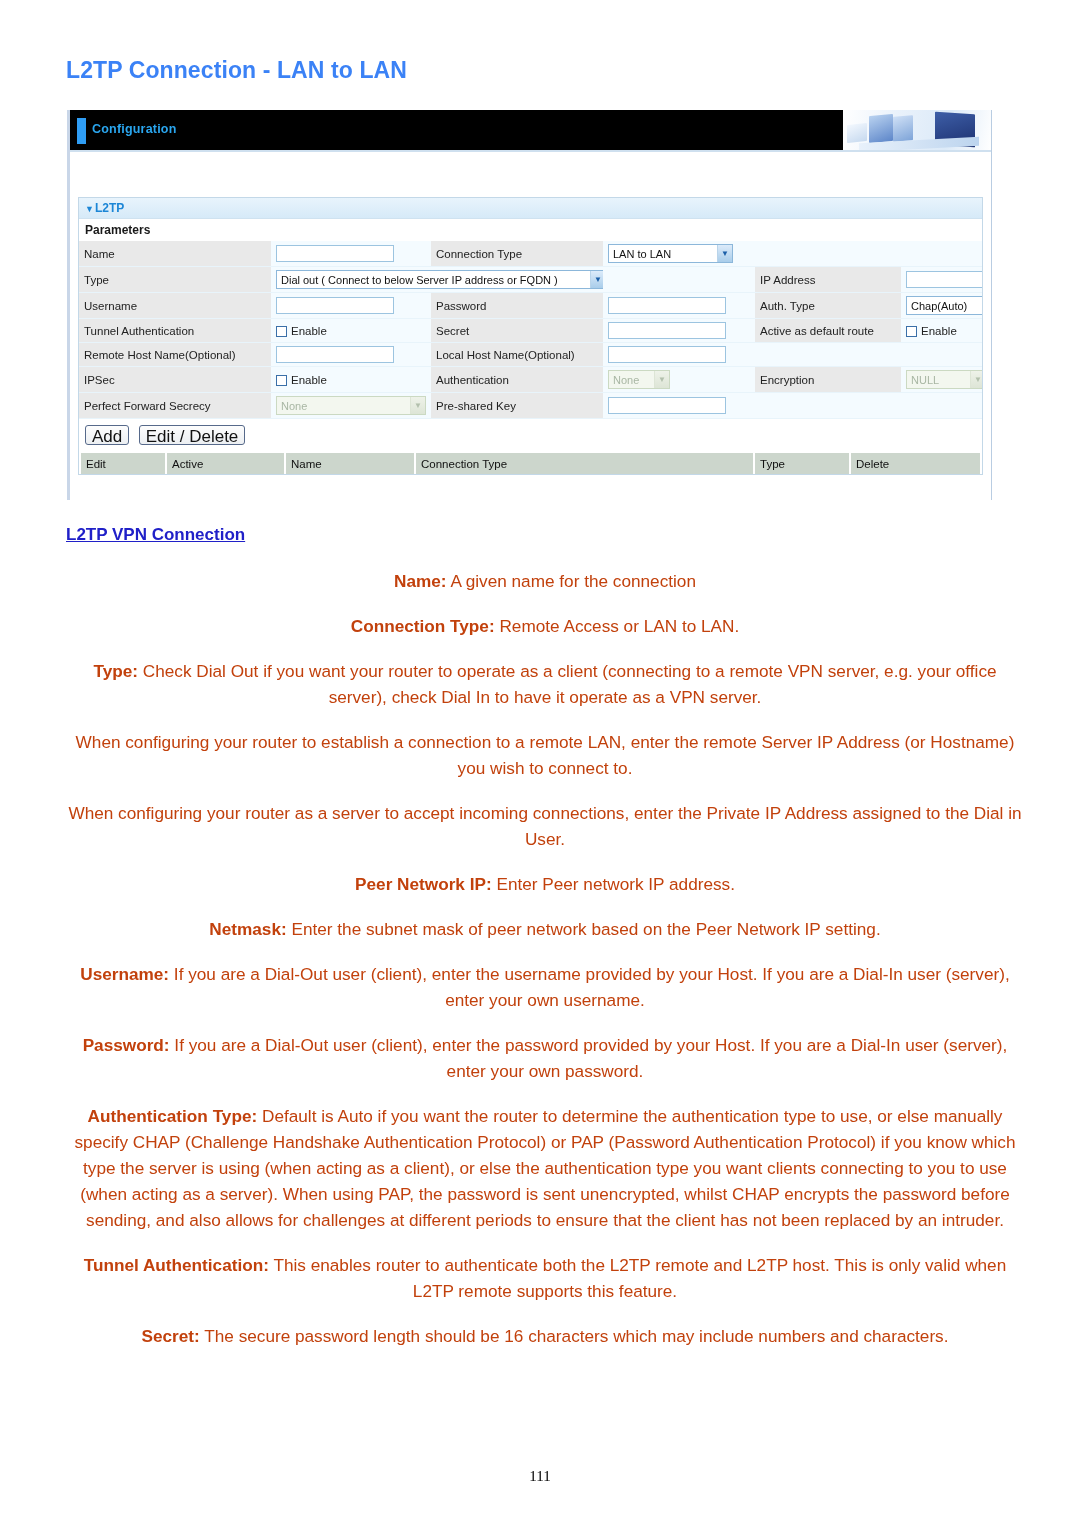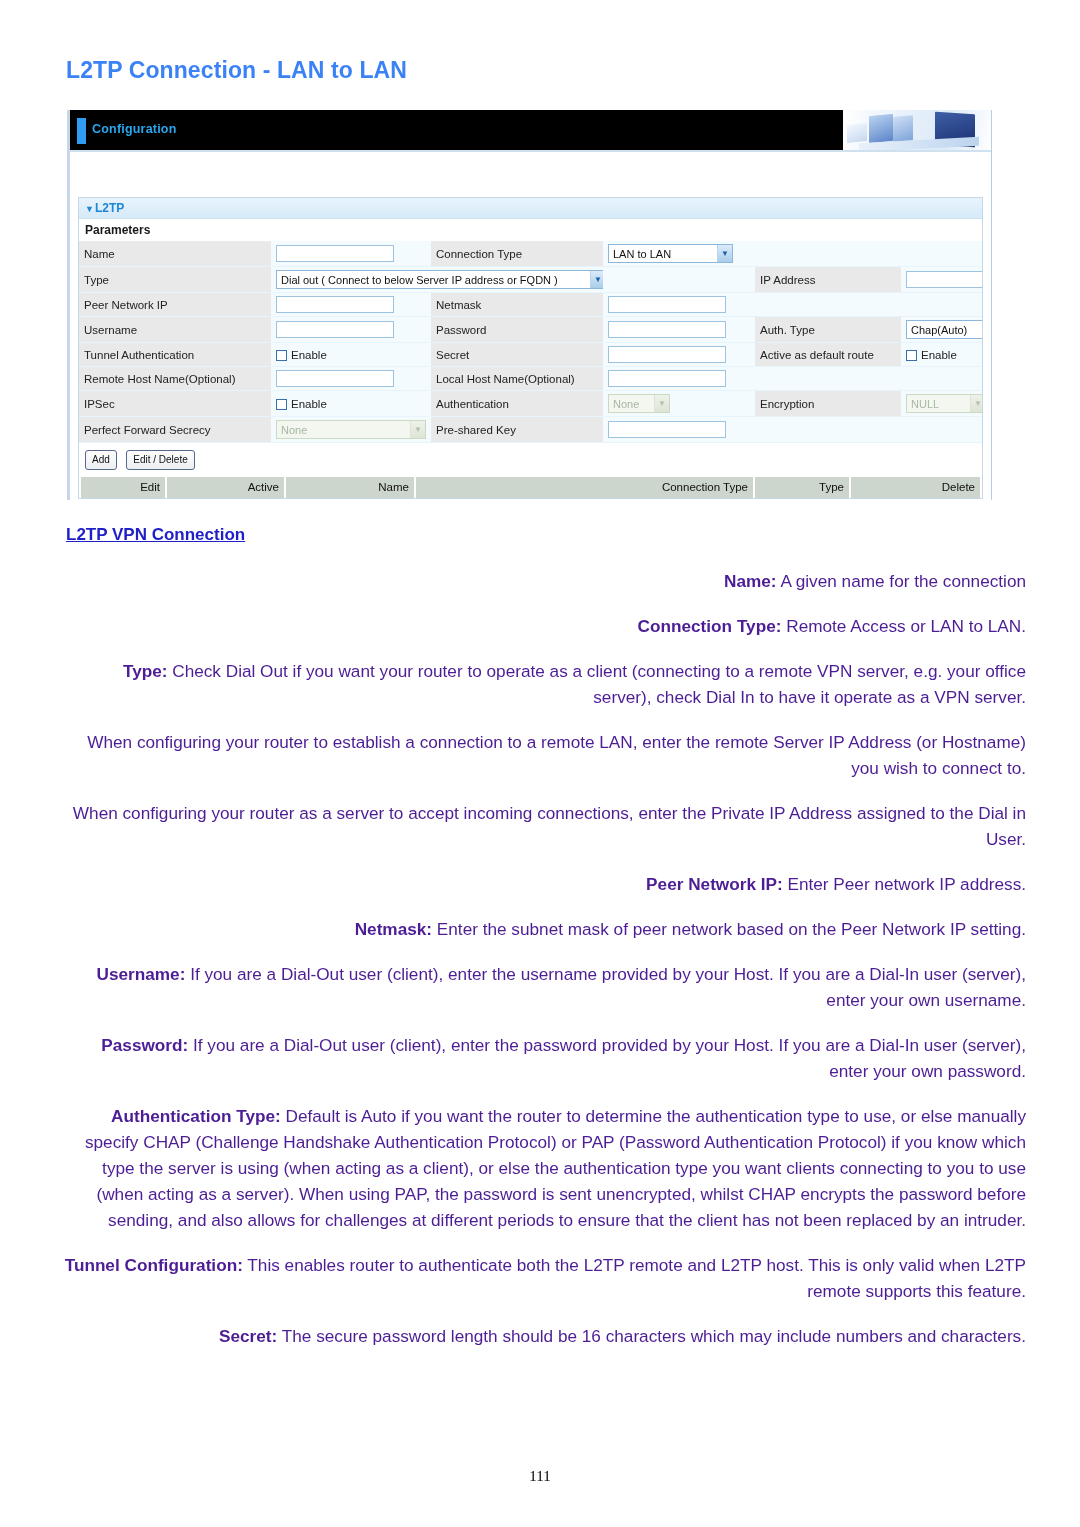--- a/index.html
+++ b/index.html
@@ -120,46 +120,46 @@
     display:inline-flex; align-items:center; justify-content:center;
     color:#1b5fa8; font-size:8px;
   }
   .sel.dis{ border:1px solid #cbd9c2; background:#f3f7ef; color:#a9b7a4; }
   .sel.dis .arw{ background:linear-gradient(180deg,#eef2e9,#dde5d6);
     border-left:1px solid #dde5d6; color:#b3c0ad; }
 
   .btnrow{ background:#ffffff; padding:6px 6px 7px 6px; }
   button.btn{
     font-family:"Liberation Sans", sans-serif;
-    font-size:10px; color:#111;
+    font-size:17px; color:#111;
     background:linear-gradient(180deg,#fdfdfd,#eceff2);
     border:1px solid #56698a; border-radius:3px;
     padding:1px 6px; height:20px; cursor:pointer;
   }
   button.btn + button.btn{ margin-left:5px; }
 
   table.list{
     border-collapse:separate; border-spacing:2px 0;
     width:100%; table-layout:fixed; background:#ffffff;
   }
   table.list th{
     background:#ccd6cc; color:#111; font-size:11.5px; font-weight:normal;
-    text-align:right; padding:3px 5px; height:21px; white-space:nowrap;
+    text-align:left; padding:3px 5px; height:21px; white-space:nowrap;
   }
 
   
   .sect-link{
     position:absolute; left:66px; top:525px;
     font-size:17px; font-weight:bold; color:#2020c8;
     text-decoration:underline;
   }
   .prose{
     position:absolute; left:64px; top:568px; width:962px;
-    font-size:17.2px; line-height:26px; color:#4c1d95;
-    text-align:right;
+    font-size:17.2px; line-height:26px; color:#c2410c;
+    text-align:center;
   }
   .prose p{ margin:0 0 19px 0; }
   .prose b{ font-weight:bold; }
 
   .pagenum{
     position:absolute; left:0; top:1468px; width:1080px;
     text-align:center; font-size:15px;
     font-family:"Liberation Serif", serif; color:#000;
   }
 </style>
@@ -228,32 +228,20 @@
                 <span class="arw">▼</span>
               </span>
             </td>
             <td class="blank"></td>
             <td class="lbl">IP Address</td>
             <td class="fld">
               <input class="tb" style="width: 118px;" value="">
             </td>
           </tr>
 
-          <tr>
-            <td class="lbl">Peer Network IP</td>
-            <td class="fld">
-              <input class="tb" style="width: 118px;" value="">
-            </td>
-            <td class="lbl">Netmask</td>
-            <td class="fld">
-              <input class="tb" style="width: 118px;" value="">
-            </td>
-            <td class="blank"></td>
-            <td class="blank"></td>
-          </tr>
 
           <tr>
             <td class="lbl">Username</td>
             <td class="fld">
               <input class="tb" style="width: 118px;" value="">
             </td>
             <td class="lbl">Password</td>
             <td class="fld">
               <input class="tb" style="width: 118px;" value="">
             </td>
@@ -369,18 +357,18 @@
       <p><b>Name:</b> A given name for the connection</p>
       <p><b>Connection Type:</b> Remote Access or LAN to LAN.</p>
       <p><b>Type:</b> Check Dial Out if you want your router to operate as a client (connecting to a remote VPN server, e.g. your office server), check Dial In to have it operate as a VPN server.</p>
       <p>When configuring your router to establish a connection to a remote LAN, enter the remote Server IP Address (or Hostname) you wish to connect to.</p>
       <p>When configuring your router as a server to accept incoming connections, enter the Private IP Address assigned to the Dial in User.</p>
       <p><b>Peer Network IP:</b> Enter Peer network IP address.</p>
       <p><b>Netmask:</b> Enter the subnet mask of peer network based on the Peer Network IP setting.</p>
       <p><b>Username:</b> If you are a Dial-Out user (client), enter the username provided by your Host. If you are a Dial-In user (server), enter your own username.</p>
       <p><b>Password:</b> If you are a Dial-Out user (client), enter the password provided by your Host. If you are a Dial-In user (server), enter your own password.</p>
       <p><b>Authentication Type:</b> Default is Auto if you want the router to determine the authentication type to use, or else manually specify CHAP (Challenge Handshake Authentication Protocol) or PAP (Password Authentication Protocol) if you know which type the server is using (when acting as a client), or else the authentication type you want clients connecting to you to use (when acting as a server). When using PAP, the password is sent unencrypted, whilst CHAP encrypts the password before sending, and also allows for challenges at different periods to ensure that the client has not been replaced by an intruder.</p>
-      <p><b>Tunnel Configuration:</b> This enables router to authenticate both the L2TP remote and L2TP host. This is only valid when L2TP remote supports this feature.</p>
+      <p><b>Tunnel Authentication:</b> This enables router to authenticate both the L2TP remote and L2TP host. This is only valid when L2TP remote supports this feature.</p>
       <p><b>Secret:</b> The secure password length should be 16 characters which may include numbers and characters.</p>
     </div>
 
   <div class="pagenum">111</div>
 </div>
 
 </body></html>

